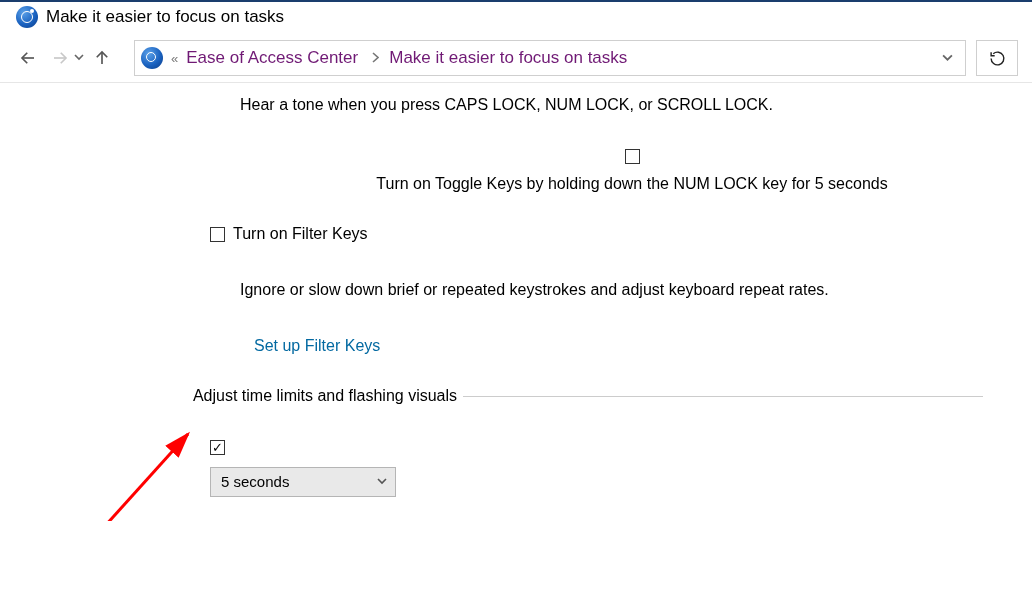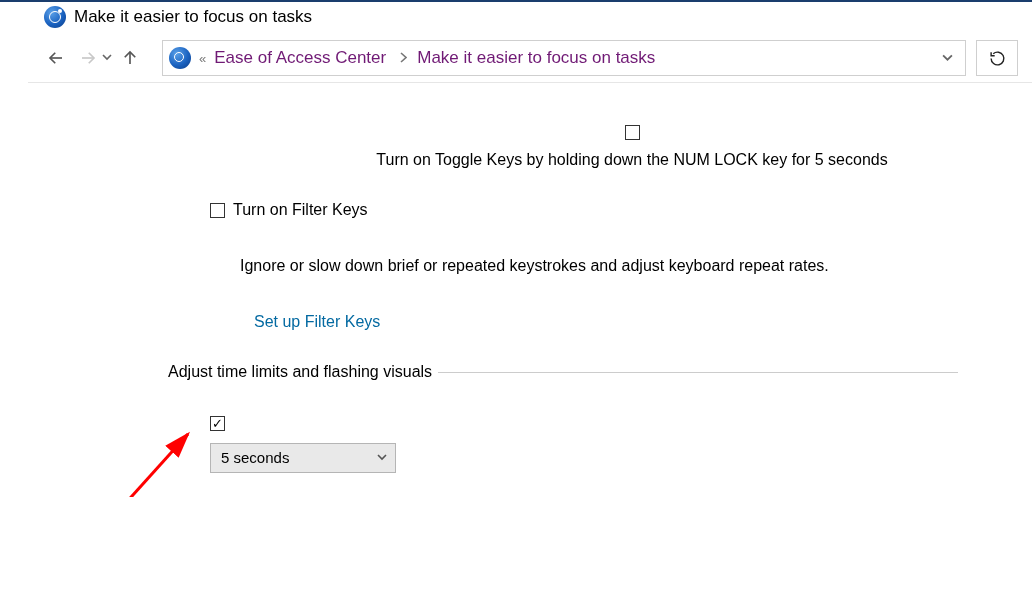--- a/index.html
+++ b/index.html
@@ -5,21 +5,20 @@
     * { box-sizing: border-box; margin: 0; padding: 0; }
     body {
       font-family: "Segoe UI", Arial, sans-serif;
       font-size: 15px;
       color: #000;
       background: #fff;
       width: 1032px;
     }
     .topbar {
       border-top: 2px solid #1a3d6d;
-      padding-left: 28px;
     }
     .title-row {
       display: flex;
       align-items: center;
       padding: 4px 16px 8px 16px;
       gap: 8px;
     }
     .app-icon {
       width: 22px;
       height: 22px;
@@ -128,21 +127,21 @@
       margin-left: 6px;
       font-size: 17px;
       color: #222;
     }
     .content {
       padding: 10px 24px 24px 24px;
       font-size: 16px;
       line-height: 1.5;
       position: relative;
     }
-    .indent-0 { margin-left: 144px; }
+    .indent-0 { margin-left: 144px; justify-content: center; }
     .indent-1 { margin-left: 186px; }
     .indent-2 { margin-left: 216px; }
     .indent-3 { margin-left: 230px; }
     .check-row {
       display: flex;
       align-items: center;
       gap: 8px;
     }
     .checkbox {
       width: 15px;
@@ -257,20 +256,21 @@
       <svg width="17" height="17" viewBox="0 0 24 24" fill="none" stroke="#222" stroke-width="2">
           <path d="M3 12a9 9 0 1 0 3-6.7"></path>
           <polyline points="3,3 3,8 8,8"></polyline>
         </svg>
     </div>
   </div>
 </div>
 
 <div class="content">
 
+  <div class="indent-2">Hear a tone when you press CAPS LOCK, NUM LOCK, or SCROLL LOCK.</div>
 
   <div class="check-row sp-md" style="margin-left:232px;flex-direction:column;">
     <span class="checkbox"></span>
     <span>Turn on Toggle Keys by holding down the NUM LOCK key for 5 seconds</span>
   </div>
 
   <div class="check-row sp-xl indent-1">
     <span class="checkbox"></span>
     <span>Turn on Filter Keys</span>
   </div>

